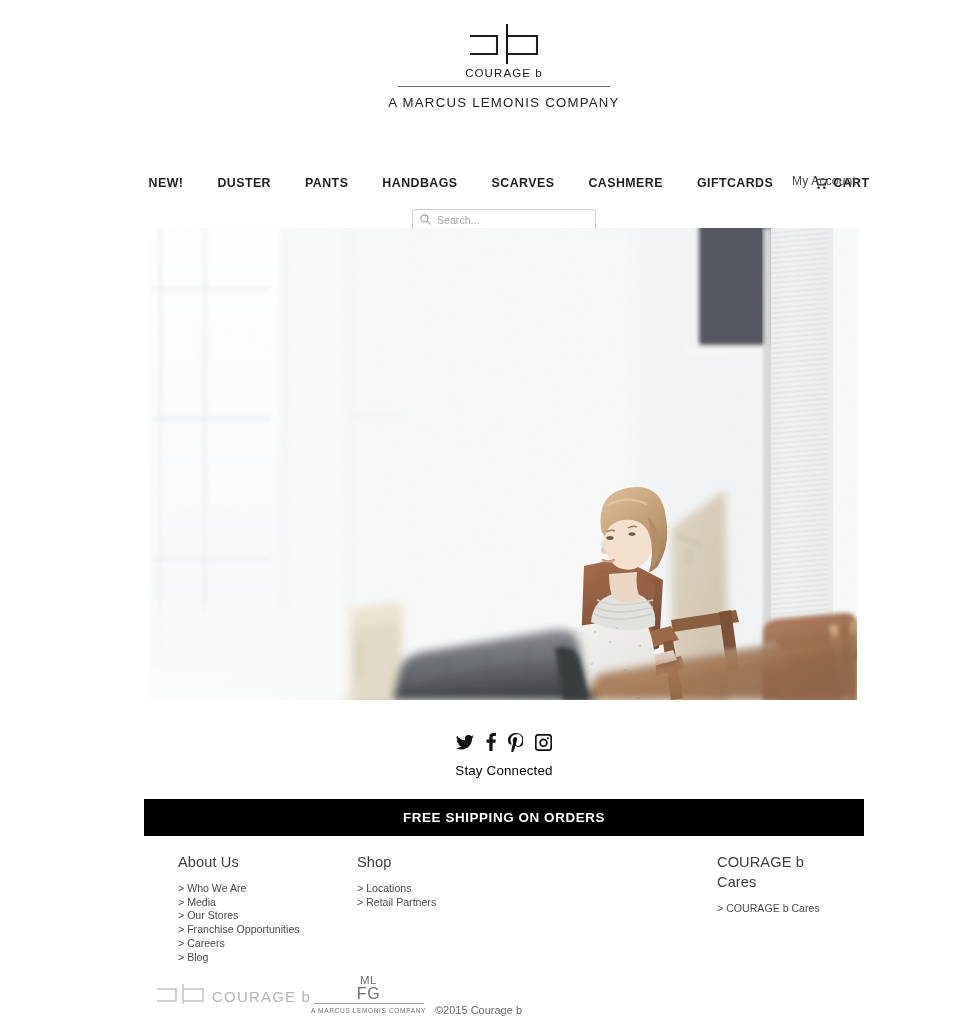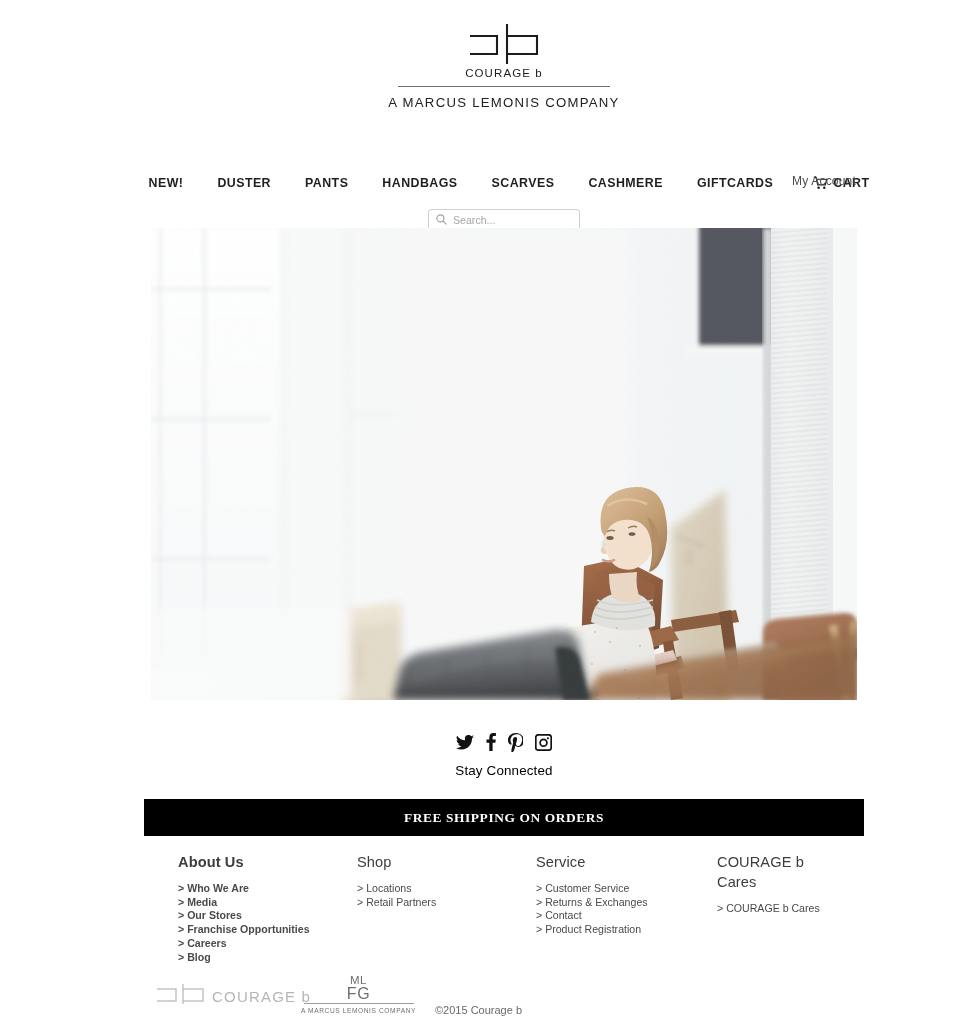--- a/index.html
+++ b/index.html
@@ -93,21 +93,21 @@
     white-space: nowrap;
   }
 
   
   .searchrow {
     display: flex;
     justify-content: center;
     margin-top: 11px;
   }
   .search-box {
-    width: 152px;
+    width: 184px;
     height: 21px;
     border: 1px solid #cfcfcf;
     border-radius: 3px;
     display: flex;
     align-items: center;
     padding: 0 7px;
     gap: 6px;
     background: #fff;
   }
   .search-box input {
@@ -164,32 +164,31 @@
     width: 720px;
     height: 37px;
     background: #000000;
     color: #ffffff;
     display: flex;
     align-items: center;
     justify-content: center;
     font-size: 13.4px;
     letter-spacing: 0.6px;
     font-weight: bold;
-    font-family: Liberation Serif, serif;
   }
 
   
   .footer-cols {
     position: absolute;
     left: 0; top: 852px;
     width: 960px;
     height: 100px;
   }
   .fcol { position: absolute; top: 0; }
-  .fcol-about   { left: 154px; font-weight: bold; }
+  .fcol-about   { left: 154px; }
   .fcol-shop    { left: 333px; }
   .fcol-service { left: 512px; }
   .fcol-cares   { left: 693px; }
 
   .fcol-title {
     font-size: 14.6px;
     color: #3d3d3d;
     letter-spacing: 0.1px;
     margin-bottom: 10px;
     line-height: 20px;
@@ -222,21 +221,21 @@
     align-items: center;
     gap: 7px;
   }
   .bb-logo-word {
     font-size: 15px;
     letter-spacing: 1.2px;
     color: #b5b5b5;
   }
   .bb-mlfg {
     position: absolute;
-    left: 277px;
+    left: 287px;
     top: 0px;
     display: flex;
     flex-direction: column;
     align-items: center;
   }
   .bb-ml { font-size: 11.5px; color: #6f6f6f; letter-spacing: 0.6px; line-height: 11.5px; }
   .bb-fg { font-size: 16px; color: #6f6f6f; letter-spacing: 0.6px; line-height: 12.5px; margin-top: 1px; }
   .bb-rule { width: 110px; height: 1px; background: #9e9e9e; margin-top: 3px; }
   .bb-tag { font-size: 6.6px; letter-spacing: 0.6px; color: #6f6f6f; margin-top: 3px; white-space: nowrap; }
   .bb-copy {
@@ -596,27 +595,20 @@
       <a class="fcol-link">&gt; Careers</a>
       <a class="fcol-link">&gt; Blog</a>
     </div>
 
     <div class="fcol fcol-shop">
       <div class="fcol-title">Shop</div>
       <a class="fcol-link">&gt; Locations</a>
       <a class="fcol-link">&gt; Retail Partners</a>
     </div>
 
-    <div class="fcol fcol-service">
-      <div class="fcol-title">Service</div>
-      <a class="fcol-link">&gt; Customer Service</a>
-      <a class="fcol-link">&gt; Returns &amp; Exchanges</a>
-      <a class="fcol-link">&gt; Contact</a>
-      <a class="fcol-link">&gt; Product Registration</a>
-    </div>
 
     <div class="fcol fcol-cares">
       <div class="fcol-title" style="margin-bottom:0">COURAGE b</div>
       <div class="fcol-title">Cares</div>
       <a class="fcol-link">&gt; COURAGE b Cares</a>
     </div>
 
   </div>
 
   <div class="bottombar">

